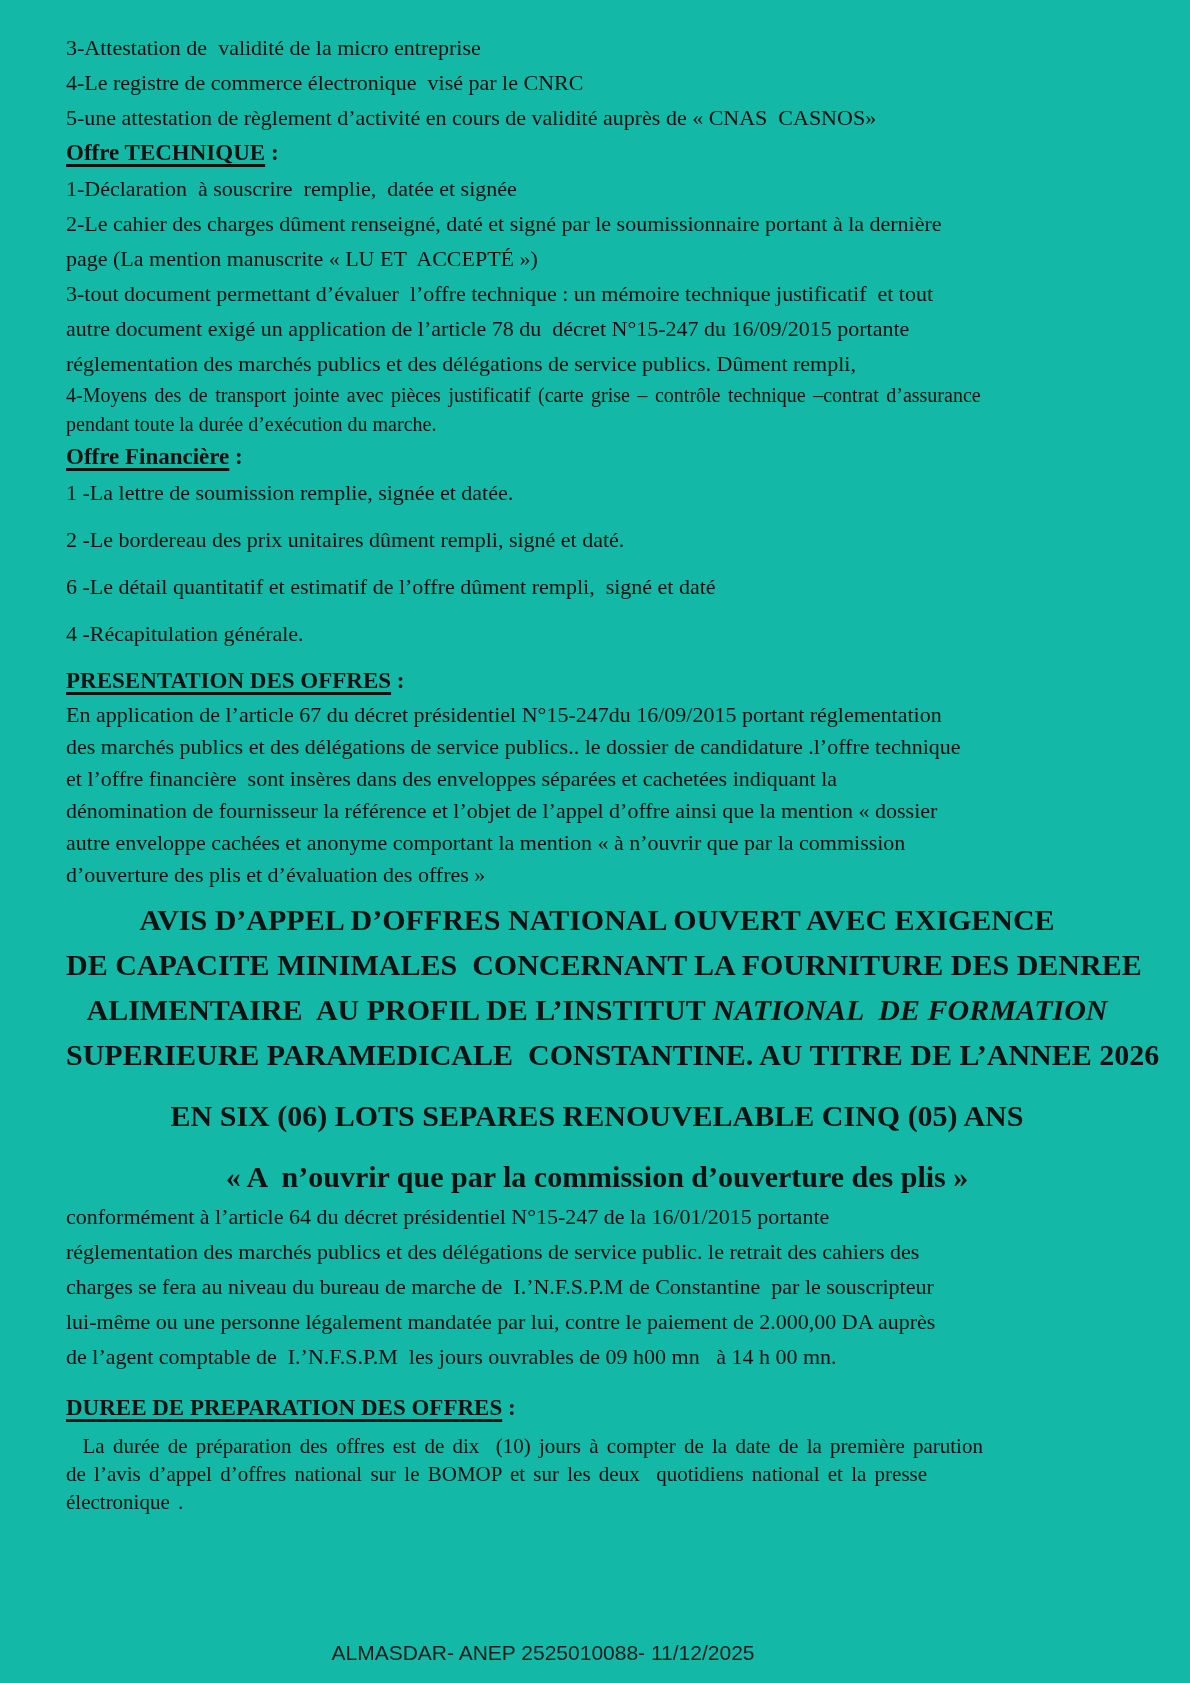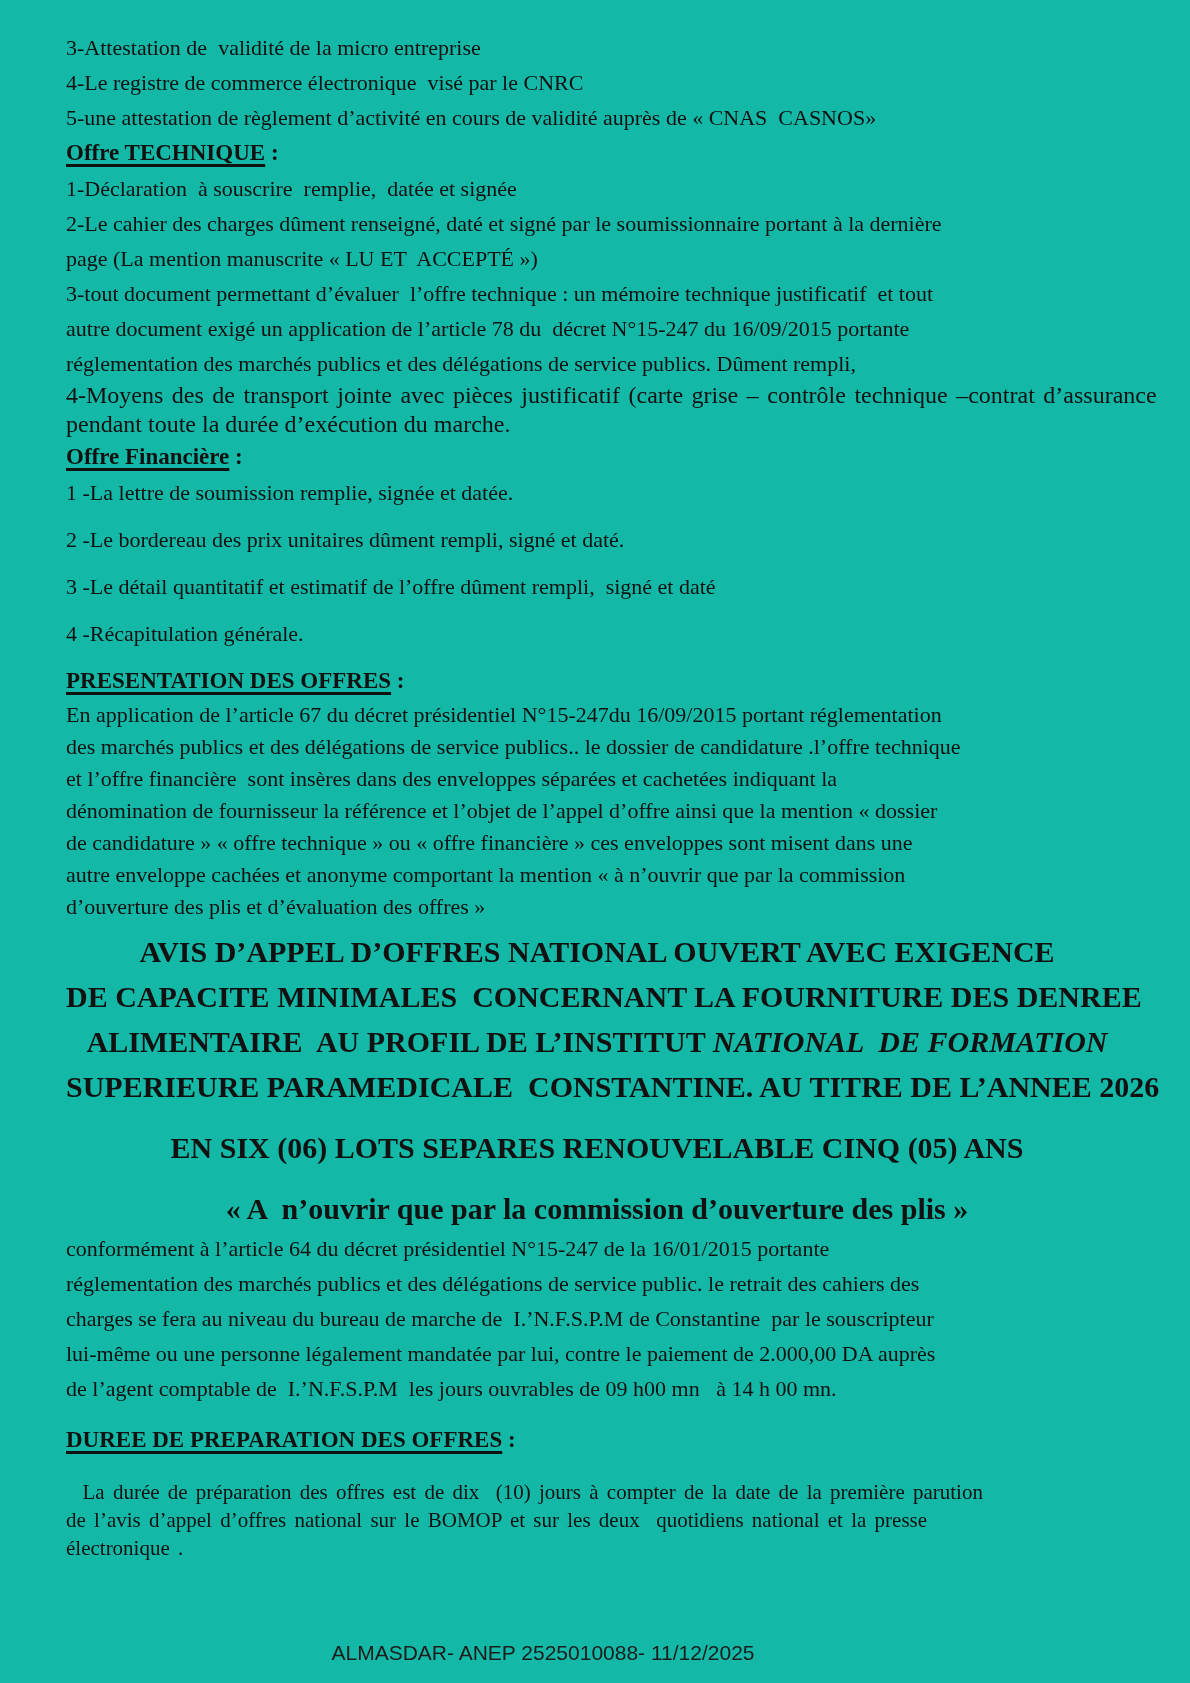--- a/index.html
+++ b/index.html
@@ -14,21 +14,21 @@
   .content{
     position:absolute;
     left:66px;top:30px;width:1062px;
   }
   .line{
     font-size:22px;
     line-height:35px;
     white-space:pre;
   }
   .line.small{
-    font-size:24px;
+    font-size:20px;
     line-height:29px;
   }
   .line.small.stretch{ word-spacing:2.5px; }
   .heading{
     font-size:23px;
     font-weight:bold;
     line-height:36px;
     white-space:pre;
   }
   .heading .u{
@@ -41,21 +41,21 @@
   .pres .line{ line-height:32px; }
   .title-line{
     text-align:center;
     font-weight:bold;
     font-size:30px;
     line-height:45px;
     white-space:pre;
   }
   .title-line .it{ font-style:italic; }
   .title-block{ margin-top:6px; }
-  .duree-par{ margin-top:20px; }
+  .duree-par{ margin-top:6px; }
   .duree-par .line{
     font-size:21px;
     line-height:28px;
     word-spacing:3px;
   }
   .footer{
     position:absolute;
     left:0;right:104px;bottom:18px;
     text-align:center;
     font-family:"Liberation Sans", sans-serif;
@@ -80,30 +80,29 @@
     <div class="line">page (La mention manuscrite « LU ET  ACCEPTÉ »)</div>
     <div class="line">3-tout document permettant d’évaluer  l’offre technique : un mémoire technique justificatif  et tout</div>
     <div class="line">autre document exigé un application de l’article 78 du  décret N°15-247 du 16/09/2015 portante</div>
     <div class="line">réglementation des marchés publics et des délégations de service publics. Dûment rempli,</div>
     <div class="line small stretch">4-Moyens des de transport jointe avec pièces justificatif (carte grise – contrôle technique –contrat d’assurance</div>
     <div class="line small">pendant toute la durée d’exécution du marche.</div>
 
     <div class="heading"><span class="u">Offre Financière</span><span> :</span></div>
     <div class="line">1 -La lettre de soumission remplie, signée et datée.</div>
     <div class="line gap-12">2 -Le bordereau des prix unitaires dûment rempli, signé et daté.</div>
-    <div class="line gap-12">3 -Le détail quantitatif et estimatif de l’offre dûment rempli,  signé et daté</div>
+    <div class="line gap-12">6 -Le détail quantitatif et estimatif de l’offre dûment rempli,  signé et daté</div>
     <div class="line gap-12">4 -Récapitulation générale.</div>
 
     <div class="heading gap-12"><span class="u">PRESENTATION DES OFFRES</span><span> :</span></div>
     <div class="pres">
       <div class="line">En application de l’article 67 du décret présidentiel N°15-247du 16/09/2015 portant réglementation</div>
       <div class="line">des marchés publics et des délégations de service publics.. le dossier de candidature .l’offre technique</div>
       <div class="line">et l’offre financière  sont insères dans des enveloppes séparées et cachetées indiquant la</div>
       <div class="line">dénomination de fournisseur la référence et l’objet de l’appel d’offre ainsi que la mention « dossier</div>
-      <div class="line">de candidature » « offre technique » ou « offre financière » ces enveloppes sont misent dans une</div>
       <div class="line">autre enveloppe cachées et anonyme comportant la mention « à n’ouvrir que par la commission</div>
       <div class="line">d’ouverture des plis et d’évaluation des offres »</div>
     </div>
 
     <div class="title-block">
       <div class="title-line">AVIS D’APPEL D’OFFRES NATIONAL OUVERT AVEC EXIGENCE</div>
       <div class="title-line">DE CAPACITE MINIMALES  CONCERNANT LA FOURNITURE DES DENREE</div>
       <div class="title-line"><span>ALIMENTAIRE  AU PROFIL DE L’INSTITUT </span><span class="it">NATIONAL  DE FORMATION</span></div>
       <div class="title-line">SUPERIEURE PARAMEDICALE  CONSTANTINE. AU TITRE DE L’ANNEE 2026</div>
       <div class="title-line gap-16">EN SIX (06) LOTS SEPARES RENOUVELABLE CINQ (05) ANS</div>

